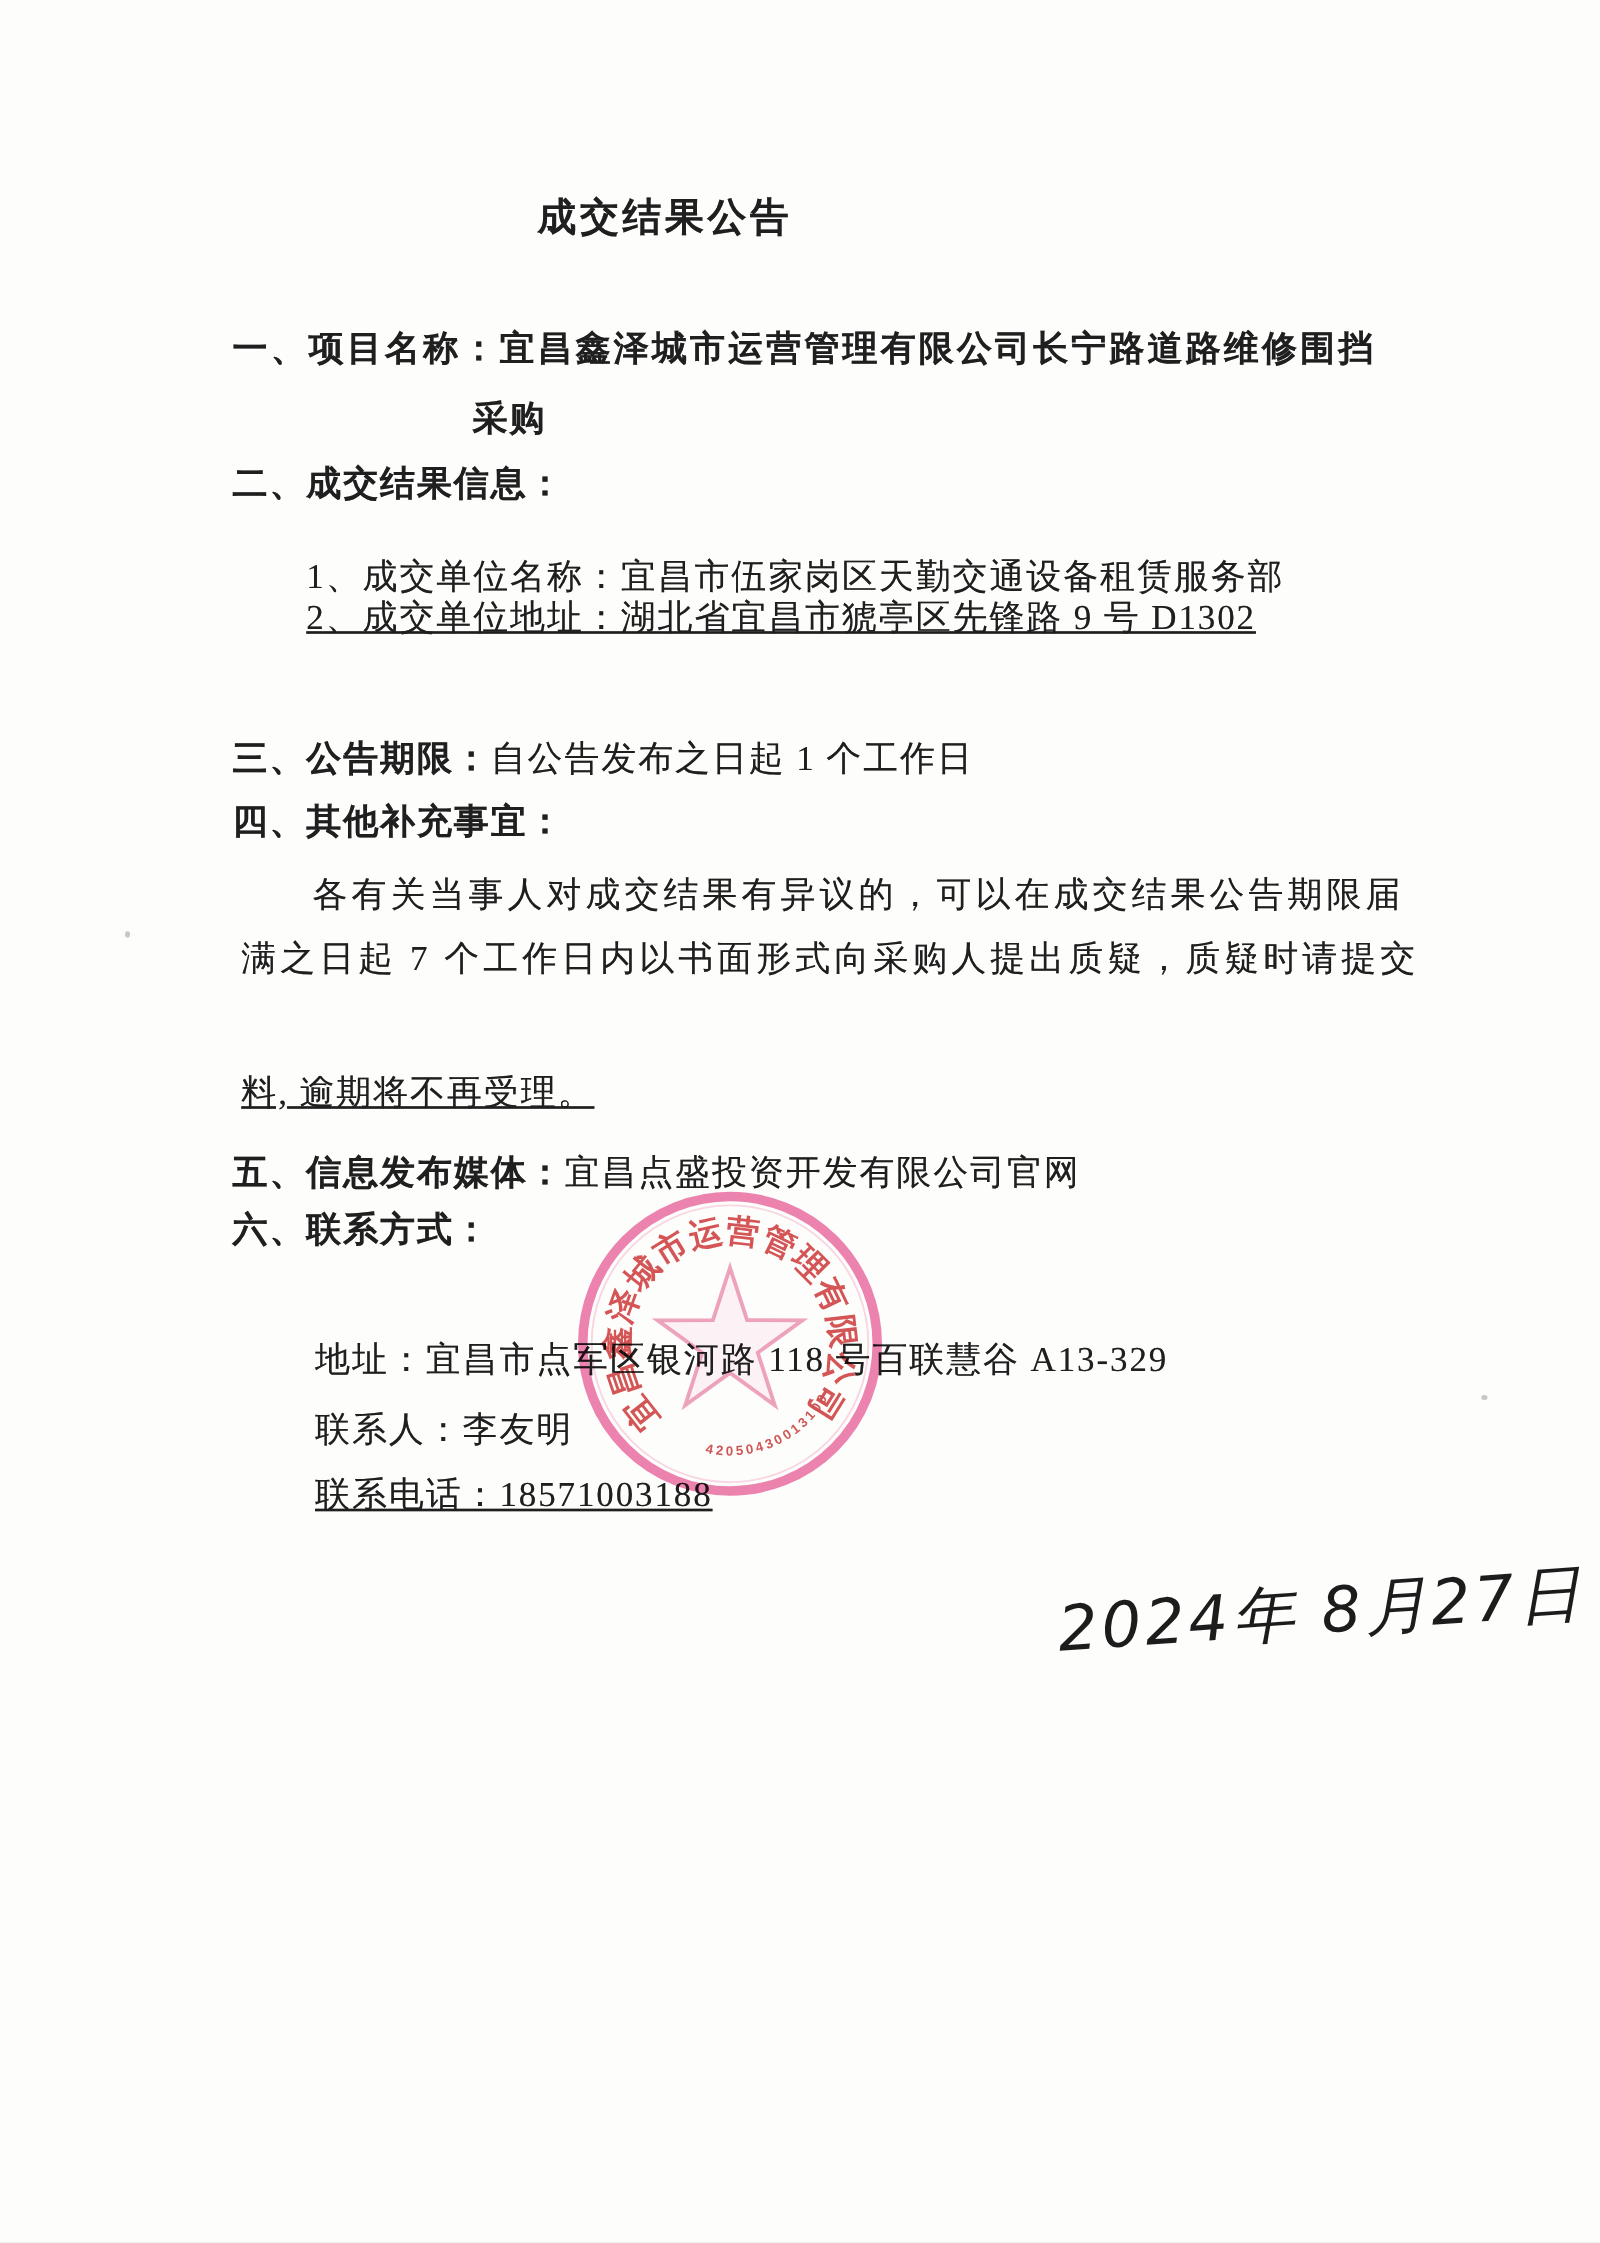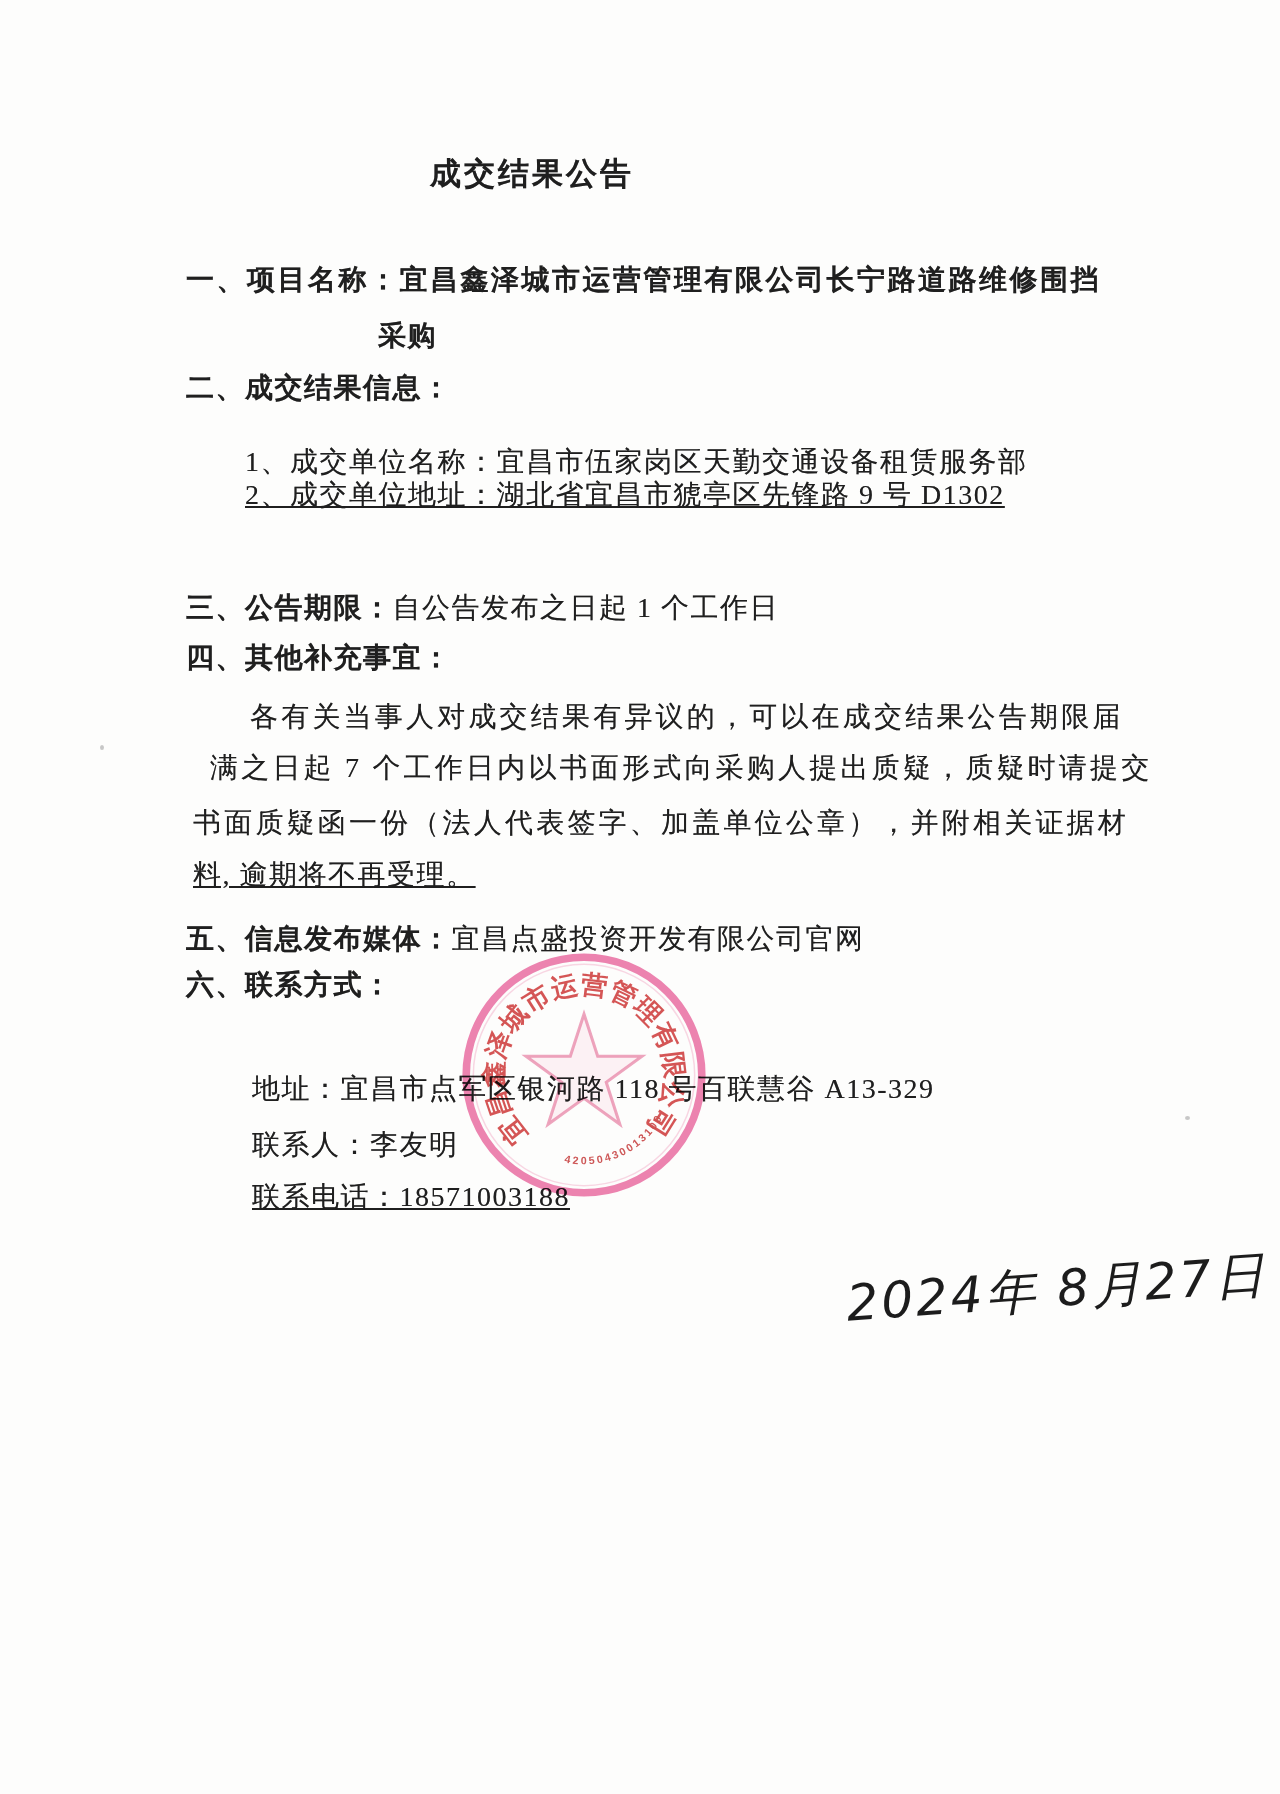--- a/index.html
+++ b/index.html
@@ -81,22 +81,21 @@
   <div class="line bold" style="left:186px; top:374px;">二、成交结果信息：</div>
   <div class="line" style="left:245px; top:448px;">1、成交单位名称：宜昌市伍家岗区天勤交通设备租赁服务部</div>
   <div class="line" style="left:245px; top:481px;text-decoration:underline;">2、成交单位地址：湖北省宜昌市猇亭区先锋路 9 号 D1302</div>
 
   <div class="line" style="left:186px; top:594px;">
     <span class="bold">三、公告期限：</span><span>自公告发布之日起 1 个工作日</span>
   </div>
 
   <div class="line bold" style="left:186px; top:644px;">四、其他补充事宜：</div>
   <div class="line ls3" style="left:250px; top:703px;">各有关当事人对成交结果有异议的，可以在成交结果公告期限届</div>
-  <div class="line ls3" style="left:210px; top:754px;">满之日起 7 个工作日内以书面形式向采购人提出质疑，质疑时请提交</div>
-  <div class="line ls3" style="left:193px; top:809px;">书面质疑函一份（法人代表签字、加盖单位公章），并附相关证据材</div>
+  <div class="line ls3" style="left:193px; top:754px;">满之日起 7 个工作日内以书面形式向采购人提出质疑，质疑时请提交</div>
   <div class="line" style="left:193px; top:861px;text-decoration:underline;">料, 逾期将不再受理。</div>
 
   <div class="line" style="left:186px; top:925px;">
     <span class="bold">五、信息发布媒体：</span><span>宜昌点盛投资开发有限公司官网</span>
   </div>
 
   <div class="line bold" style="left:186px; top:971px;">六、联系方式：</div>
   <div class="line" style="left:252px; top:1075px;text-align:right;">地址：宜昌市点军区银河路 118 号百联慧谷 A13-329</div>
   <div class="line" style="left:252px; top:1131px;">联系人：李友明</div>
   <div class="line" style="left:252px; top:1183px;text-decoration:underline;">联系电话：18571003188</div>

